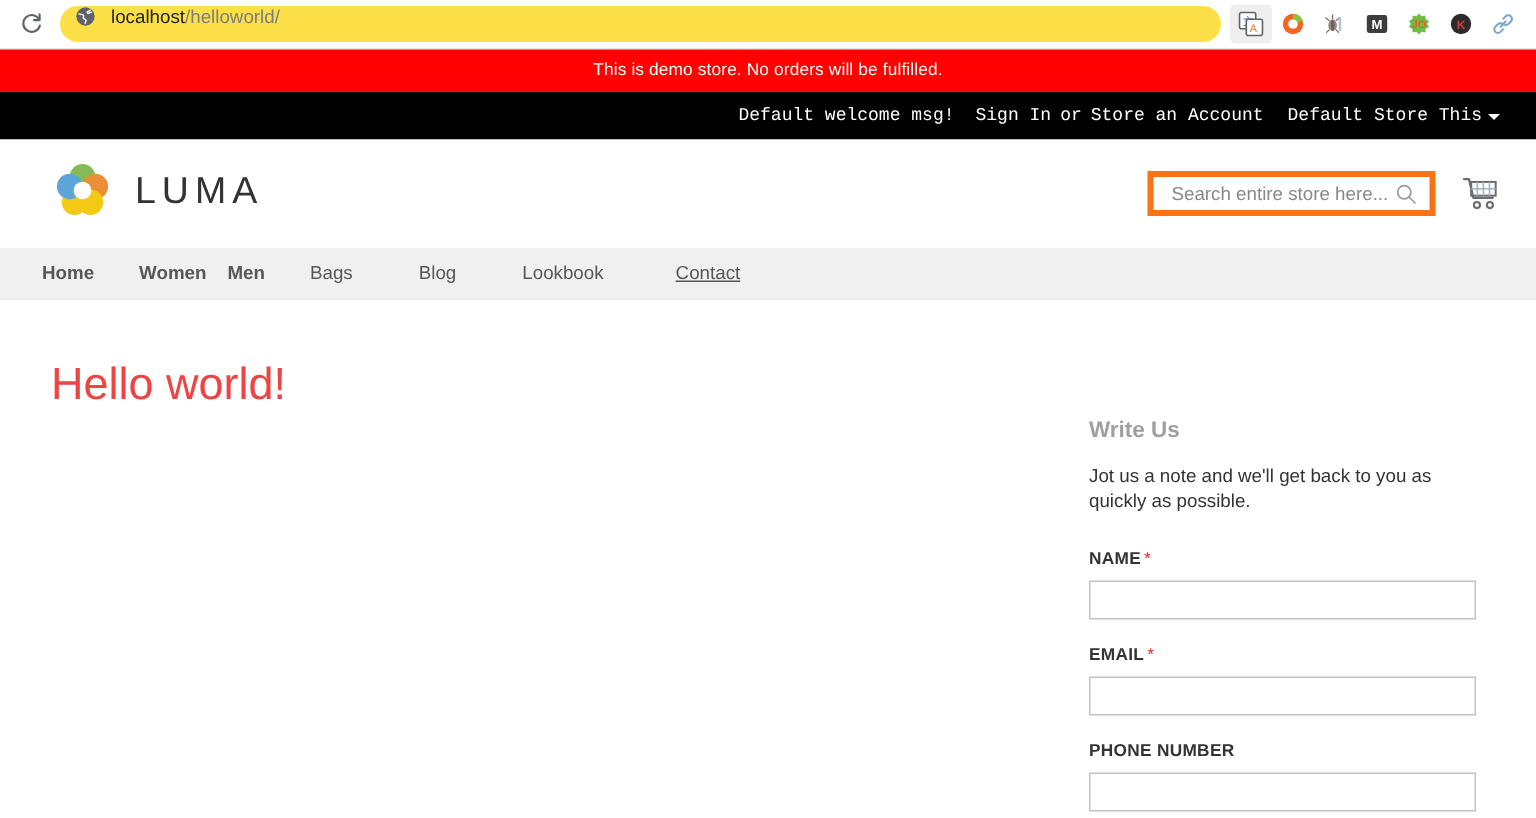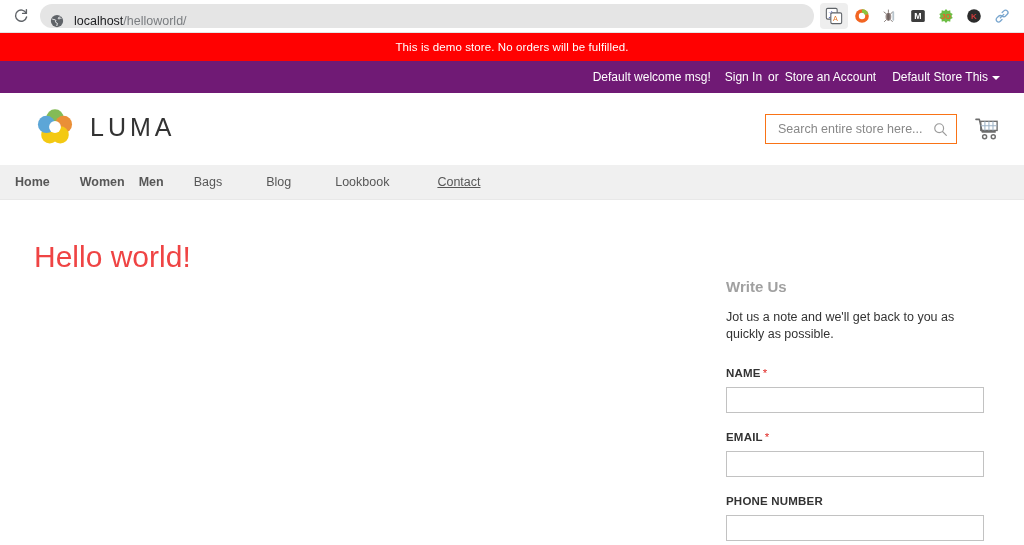--- a/index.html
+++ b/index.html
@@ -24,24 +24,24 @@
     width: 26px; height: 26px;
     display: flex; align-items: center; justify-content: center;
     color: #5f6368;
     flex: 0 0 auto;
     cursor: pointer;
   }
   #omnibox {
     flex: 1 1 auto;
     height: 24px;
     margin-left: 6px;
-    background: #e5e5e5;
+    background: #fde047;
     border-radius: 12px;
     display: flex;
-    align-items: flex-end;
+    align-items: flex-start;
     padding: 0 10px;
     min-width: 0;
   }
   #site-icon { flex: 0 0 auto; display: flex; align-items: center; color: #5f6368; }
   #url-text {
     margin-left: 10px;
     font-size: 12.5px;
     color: #202124;
     white-space: nowrap;
     overflow: hidden;
@@ -71,27 +71,28 @@
     font-size: 11.5px;
     display: flex;
     align-items: center;
     justify-content: center;
     letter-spacing: 0.1px;
   }
 
   
   #top-panel {
     height: 32px;
-    background: #701a75;
+    background: #000000;
     display: flex;
     align-items: center;
     justify-content: flex-end;
     padding-right: 24px;
     color: #ffffff;
     font-size: 12px;
+    font-family: Liberation Mono, monospace;
   }
   #welcome-msg { color: #ffffff; margin-right: 14px; }
   #top-panel a {
     color: #ffffff;
     text-decoration: none;
     cursor: pointer;
   }
   .tp-or { margin: 0 6px; color: #ffffff; }
   #store-switcher {
     margin-left: 16px;
@@ -138,21 +139,21 @@
     position: absolute;
     right: 24px;
     top: 21px;
     display: flex;
     align-items: center;
     gap: 18px;
   }
   #search-box {
     width: 192px;
     height: 30px;
-    border: 1px solid #f97316;
+    border: 4px solid #f97316;
     background: #ffffff;
     display: flex;
     align-items: center;
     padding: 0 8px 0 10px;
   }
   #search-input {
     border: 0;
     outline: 0;
     flex: 1 1 auto;
     font-size: 12.5px;
@@ -170,21 +171,21 @@
   }
   #cart-btn { cursor: pointer; display: flex; align-items: center; }
 
   
   #main-nav {
     height: 35px;
     background: #f0f0f0;
     border-bottom: 1px solid #e8e8e8;
     display: flex;
     align-items: center;
-    padding-left: 15px;
+    padding-left: 28px;
   }
   .nav-item {
     font-size: 12.5px;
     color: #575757;
     text-decoration: none;
     cursor: pointer;
     white-space: nowrap;
   }
   .nav-item.bold { font-weight: bold; color: #575757; }
   .nav-item.active { text-decoration: underline; }

